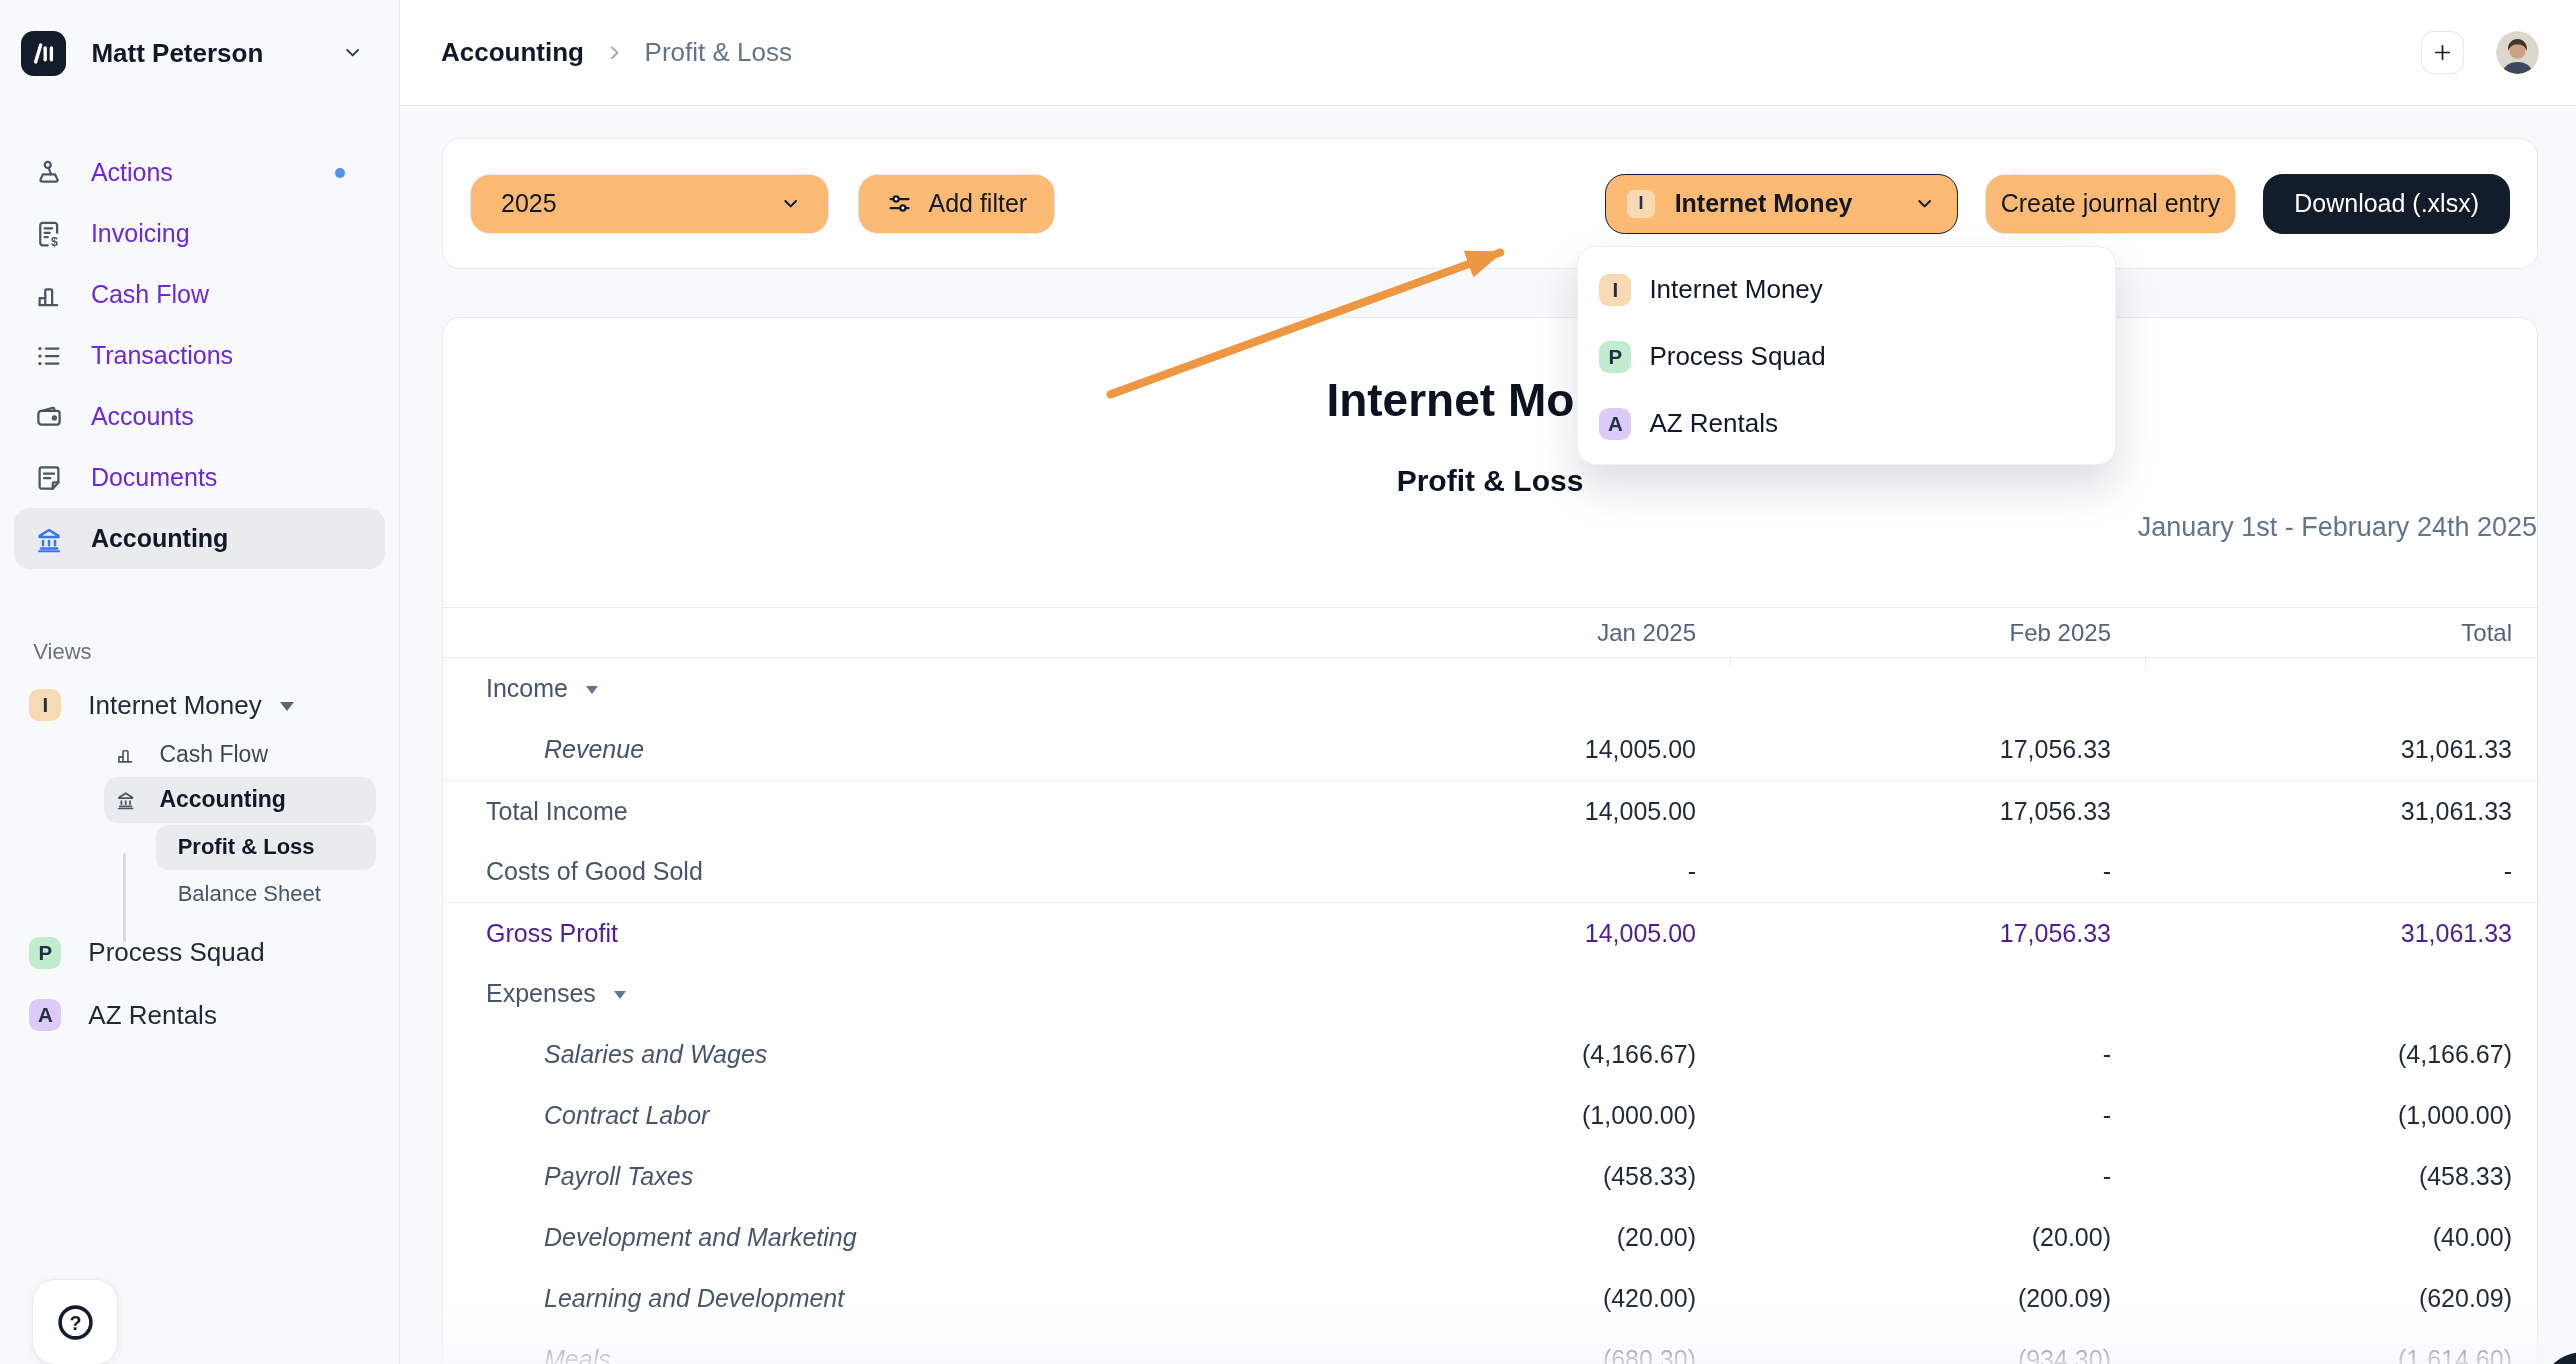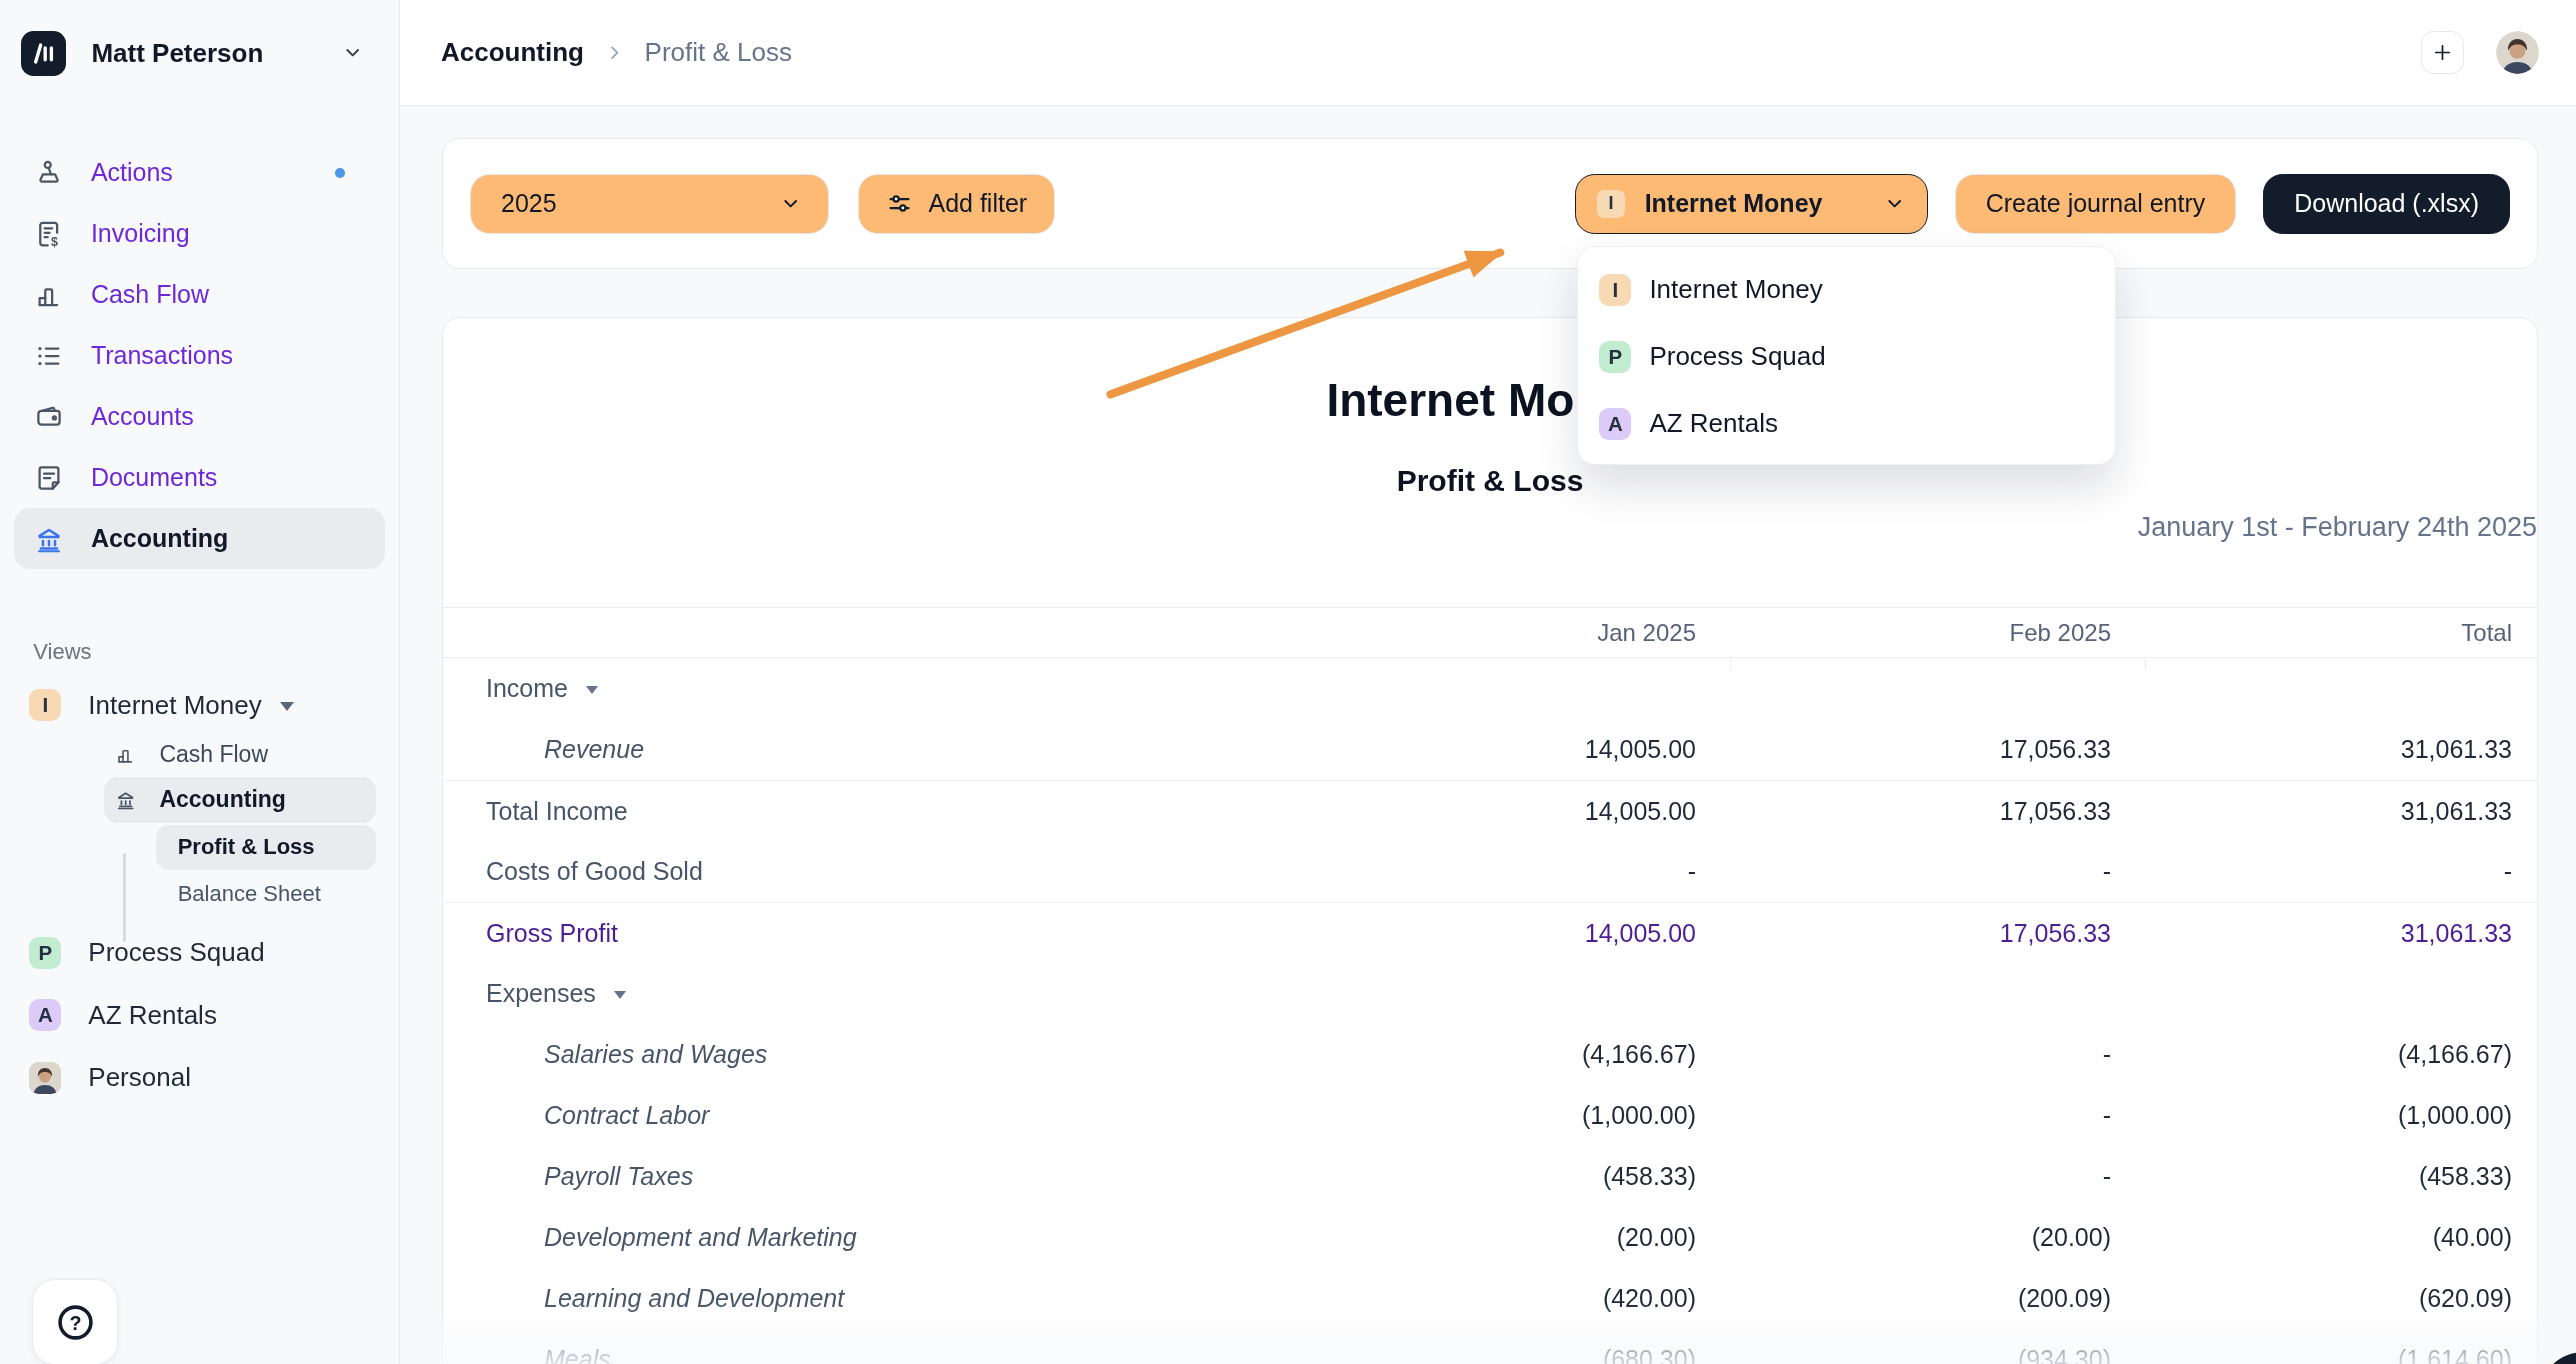--- a/index.html
+++ b/index.html
@@ -55,21 +55,21 @@
   .content { position:absolute; left:400px; top:106px; right:0; bottom:0; background:#f8f9fb; }
   .card { position:absolute; background:#fff; border:0.9px solid #e8eaee; border-radius:18px; }
   .toolbar { left:42px; top:32px; width:2096px; height:131px; display:flex; align-items:center; padding:0 27px; z-index:2; }
   .btn { height:60px; border:0.9px solid #e2e6eb; border-radius:19.6px; background:#fdba74; display:flex; align-items:center; font-size:25px; color:#111827; }
   .year-select { width:359px; padding:0 27px 0 30px; justify-content:space-between; }
   .add-filter { margin-left:28.5px; padding:0 27px; font-weight:500; }
   .add-filter .ic { width:27px; height:27px; margin-right:16px; color:#131c2b; }
   .entity-btn { width:353px; border:1.8px solid #131c2b; padding:0 21.4px; font-weight:700; }
   .entity-btn .badge { width:28px; height:28px; border-radius:7.1px; font-size:18px; }
   .entity-btn .lbl { margin-left:19.6px; flex:1; text-align:left; }
-  .cje { margin-left:27px; padding:0 30px; font-weight:500; }
+  .cje { margin-left:27px; padding:0 15px; font-weight:500; }
   .dl { margin-left:27px; padding:0 30px; background:#131c2b; border-color:#131c2b; color:#fff; font-weight:500;text-align:right; }
   .chev { width:21.4px; height:21.4px; color:#111827; flex:none; }
 
   .report { left:42px; top:211px; width:2096px; height:1177px; border-radius:18px 18px 0 0; z-index:1; text-align:center; }
   .r-title { padding-top:55px; font-size:46px; font-weight:700; color:#0b1220; }
   .r-sub { margin-top:37px; font-size:30px; font-weight:700; color:#0b1220; }
   .r-period { margin-top:14.3px; font-size:27px; color:#64748b;text-align:right; }
   .tbl { margin-top:64px; text-align:left; position:relative; }
   .trow { display:grid; grid-template-columns:889px 321px 415px 401px; padding:0 27px 0 43px; align-items:center; }
   .thead { height:51px; border-top:0.9px solid #e9ebef; border-bottom:0.9px solid #e9ebef; font-size:24px; color:#55627a; }
@@ -207,36 +207,20 @@
     </div>
 
     <div class="vrow vg2" style="margin-top:8px">
       <span class="badge" style="background:#c2ecd0">P</span>
       <span class="lbl">Process Squad</span>
     </div>
     <div class="vrow vg2">
       <span class="badge" style="background:#dccbf8">A</span>
       <span class="lbl">AZ Rentals</span>
     </div>
-    <div class="vrow vg2">
-      <span class="badge" style="background:#dcd7cd; overflow:hidden">
-        <svg width="32" height="32" viewBox="0 0 48 48">
-          <clipPath id="pc1">
-              <rect x="0" y="0" width="48" height="48" rx="13"></rect>
-            </clipPath>
-          <g clip-path="url(#pc1)">
-            <rect width="48" height="48" fill="#dcd7cd"></rect>
-            <circle cx="24" cy="22" r="9" fill="#caa183"></circle>
-            <path d="M13.5 22c-1-8 4.5-13 10.5-13s11.5 5 10.5 13c-2.5-5-5-7-10.5-7-5.5 0-8 2-10.5 7z" fill="#44352c"></path>
-            <path d="M7 48c1-9 8-13.5 17-13.5S40 39 41 48z" fill="#3c4760"></path>
-          </g>
-        </svg>
-      </span>
-      <span class="lbl">Personal</span>
-    </div>
   </div>
 
   <div class="help-btn">
     <svg width="43" height="43" viewBox="0 0 24 24" fill="none" stroke="#131c2b" stroke-width="2">
       <circle cx="12" cy="12" r="8.6"></circle>
       <text x="12" y="16" text-anchor="middle" font-size="11" font-weight="bold" fill="#131c2b" stroke="none" font-family="Liberation Sans, sans-serif">?</text>
     </svg>
   </div>
 </div>
 

